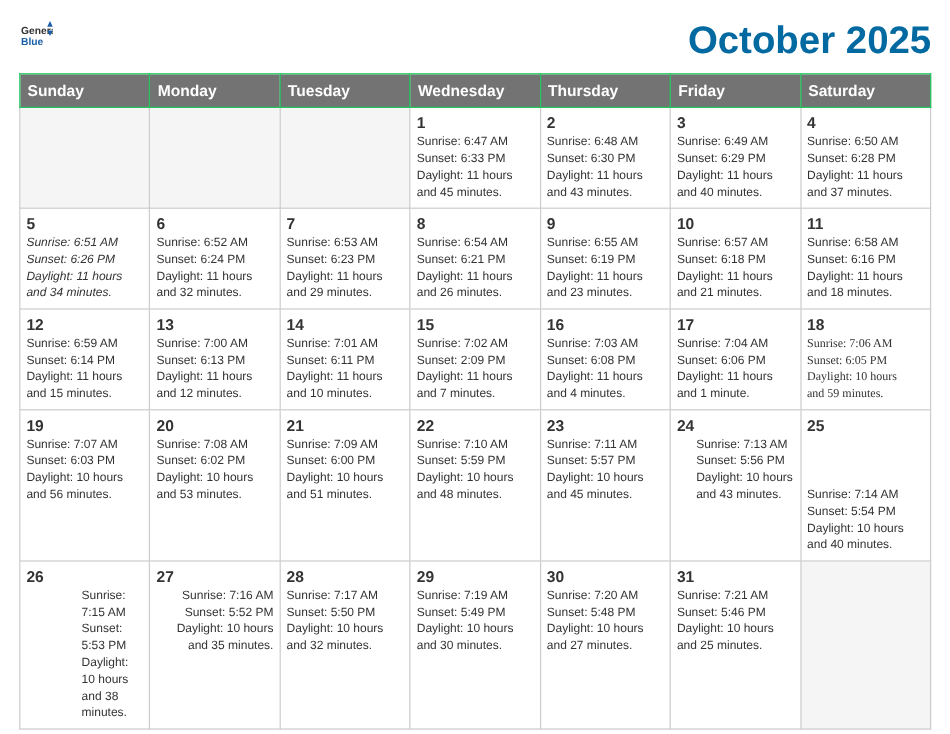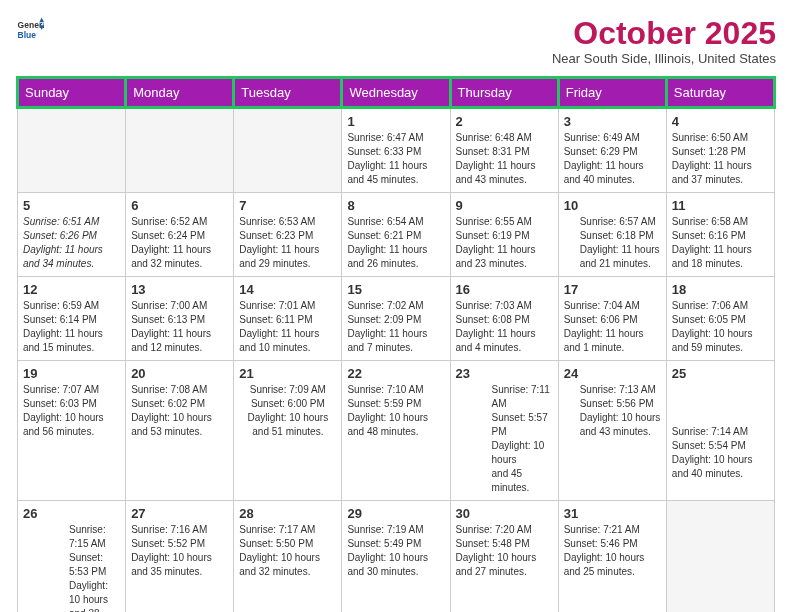--- a/index.html
+++ b/index.html
@@ -24,40 +24,40 @@
     .logo-icon {
       width: 28px;
       height: 28px;
     }
     .title-area {
       text-align: right;
     }
     .month-title {
       font-size: 32px;
       font-weight: bold;
-      color: #be185d;
+      color: #0369a1;
       line-height: 1.1;
     }
     .subtitle {
       font-size: 13px;
       color: #444;
     }
     .calendar {
       width: 100%;
       border-collapse: collapse;
       border: 1px solid #ccc;
     }
     .calendar th {
-      background-color: #a21caf;
+      background-color: #737373;
       color: #fff;
       text-align: left;
       padding: 6px 6px;
       font-size: 13px;
-      font-weight: normal;
-      border: 3px solid #22c55e;
+      font-weight: bold;
+      border: 1px solid #22c55e;
     }
     .calendar td {
       vertical-align: top;
       padding: 5px 5px;
       font-size: 10.5px;
       color: #333;
       border: 1px solid #ccc;
       width: calc(100% / 7);
       min-height: 80px;
       background: #fff;
@@ -84,21 +84,20 @@
   <div class="logo">
     <svg class="logo-icon" viewBox="0 0 36 36" xmlns="http://www.w3.org/2000/svg">
       <text x="2" y="16" font-size="11" font-weight="bold" fill="#333">General</text>
       <text x="2" y="28" font-size="11" font-weight="bold" fill="#1a5fa8">Blue</text>
       <polygon points="30,8 36,8 33,2" fill="#1a5fa8"></polygon>
       <polygon points="30,12 36,12 33,18" fill="#1a5fa8"></polygon>
     </svg>
   </div>
   <div class="title-area">
     <div class="month-title">October 2025</div>
-    <div class="subtitle">Near South Side, Illinois, United States</div>
   </div>
 </div>
 
 <table class="calendar">
   <thead>
     <tr id="weekday-header">
     <th>Sunday</th>
         <th>Monday</th>
         <th>Tuesday</th>
         <th>Wednesday</th>
@@ -115,35 +114,35 @@
         <td>
           <span class="day-number">1</span>
           <div class="day-info" style="white-space: pre-line;">Sunrise: 6:47 AM
 Sunset: 6:33 PM
 Daylight: 11 hours
 and 45 minutes.</div>
         </td>
         <td>
           <span class="day-number">2</span>
           <div class="day-info" style="white-space: pre-line;">Sunrise: 6:48 AM
-Sunset: 8:31 PM
+Sunset: 6:30 PM
 Daylight: 11 hours
 and 43 minutes.</div>
         </td>
         <td>
           <span class="day-number">3</span>
           <div class="day-info" style="white-space: pre-line;">Sunrise: 6:49 AM
 Sunset: 6:29 PM
 Daylight: 11 hours
 and 40 minutes.</div>
         </td>
         <td>
           <span class="day-number">4</span>
           <div class="day-info" style="white-space: pre-line;">Sunrise: 6:50 AM
-Sunset: 1:28 PM
+Sunset: 6:28 PM
 Daylight: 11 hours
 and 37 minutes.</div>
         </td>
       </tr>
       <tr>
         <td>
           <span class="day-number">5</span>
           <div class="day-info" style="white-space: pre-line; font-style: italic;">Sunrise: 6:51 AM
 Sunset: 6:26 PM
 Daylight: 11 hours
@@ -172,21 +171,21 @@
         </td>
         <td>
           <span class="day-number">9</span>
           <div class="day-info" style="white-space: pre-line;">Sunrise: 6:55 AM
 Sunset: 6:19 PM
 Daylight: 11 hours
 and 23 minutes.</div>
         </td>
         <td>
           <span class="day-number">10</span>
-          <div class="day-info" style="white-space: pre-line; margin-left: 16px;">Sunrise: 6:57 AM
+          <div class="day-info" style="white-space: pre-line;">Sunrise: 6:57 AM
 Sunset: 6:18 PM
 Daylight: 11 hours
 and 21 minutes.</div>
         </td>
         <td>
           <span class="day-number">11</span>
           <div class="day-info" style="white-space: pre-line;">Sunrise: 6:58 AM
 Sunset: 6:16 PM
 Daylight: 11 hours
 and 18 minutes.</div>
@@ -230,21 +229,21 @@
         </td>
         <td>
           <span class="day-number">17</span>
           <div class="day-info" style="white-space: pre-line;">Sunrise: 7:04 AM
 Sunset: 6:06 PM
 Daylight: 11 hours
 and 1 minute.</div>
         </td>
         <td>
           <span class="day-number">18</span>
-          <div class="day-info" style="white-space: pre-line;">Sunrise: 7:06 AM
+          <div class="day-info" style="white-space: pre-line; font-family: Liberation Serif, serif;">Sunrise: 7:06 AM
 Sunset: 6:05 PM
 Daylight: 10 hours
 and 59 minutes.</div>
         </td>
       </tr>
       <tr>
         <td>
           <span class="day-number">19</span>
           <div class="day-info" style="white-space: pre-line;">Sunrise: 7:07 AM
 Sunset: 6:03 PM
@@ -253,35 +252,35 @@
         </td>
         <td>
           <span class="day-number">20</span>
           <div class="day-info" style="white-space: pre-line;">Sunrise: 7:08 AM
 Sunset: 6:02 PM
 Daylight: 10 hours
 and 53 minutes.</div>
         </td>
         <td>
           <span class="day-number">21</span>
-          <div class="day-info" style="white-space: pre-line; text-align: center;">Sunrise: 7:09 AM
+          <div class="day-info" style="white-space: pre-line;">Sunrise: 7:09 AM
 Sunset: 6:00 PM
 Daylight: 10 hours
 and 51 minutes.</div>
         </td>
         <td>
           <span class="day-number">22</span>
           <div class="day-info" style="white-space: pre-line;">Sunrise: 7:10 AM
 Sunset: 5:59 PM
 Daylight: 10 hours
 and 48 minutes.</div>
         </td>
         <td>
           <span class="day-number">23</span>
-          <div class="day-info" style="white-space: pre-line; margin-left: 36px;">Sunrise: 7:11 AM
+          <div class="day-info" style="white-space: pre-line;">Sunrise: 7:11 AM
 Sunset: 5:57 PM
 Daylight: 10 hours
 and 45 minutes.</div>
         </td>
         <td>
           <span class="day-number">24</span>
           <div class="day-info" style="white-space: pre-line; margin-left: 16px;">Sunrise: 7:13 AM
 Sunset: 5:56 PM
 Daylight: 10 hours
 and 43 minutes.</div>
@@ -297,21 +296,21 @@
       <tr>
         <td>
           <span class="day-number">26</span>
           <div class="day-info" style="white-space: pre-line; margin-left: 46px;">Sunrise: 7:15 AM
 Sunset: 5:53 PM
 Daylight: 10 hours
 and 38 minutes.</div>
         </td>
         <td>
           <span class="day-number">27</span>
-          <div class="day-info" style="white-space: pre-line;">Sunrise: 7:16 AM
+          <div class="day-info" style="white-space: pre-line; text-align: right;">Sunrise: 7:16 AM
 Sunset: 5:52 PM
 Daylight: 10 hours
 and 35 minutes.</div>
         </td>
         <td>
           <span class="day-number">28</span>
           <div class="day-info" style="white-space: pre-line;">Sunrise: 7:17 AM
 Sunset: 5:50 PM
 Daylight: 10 hours
 and 32 minutes.</div>

